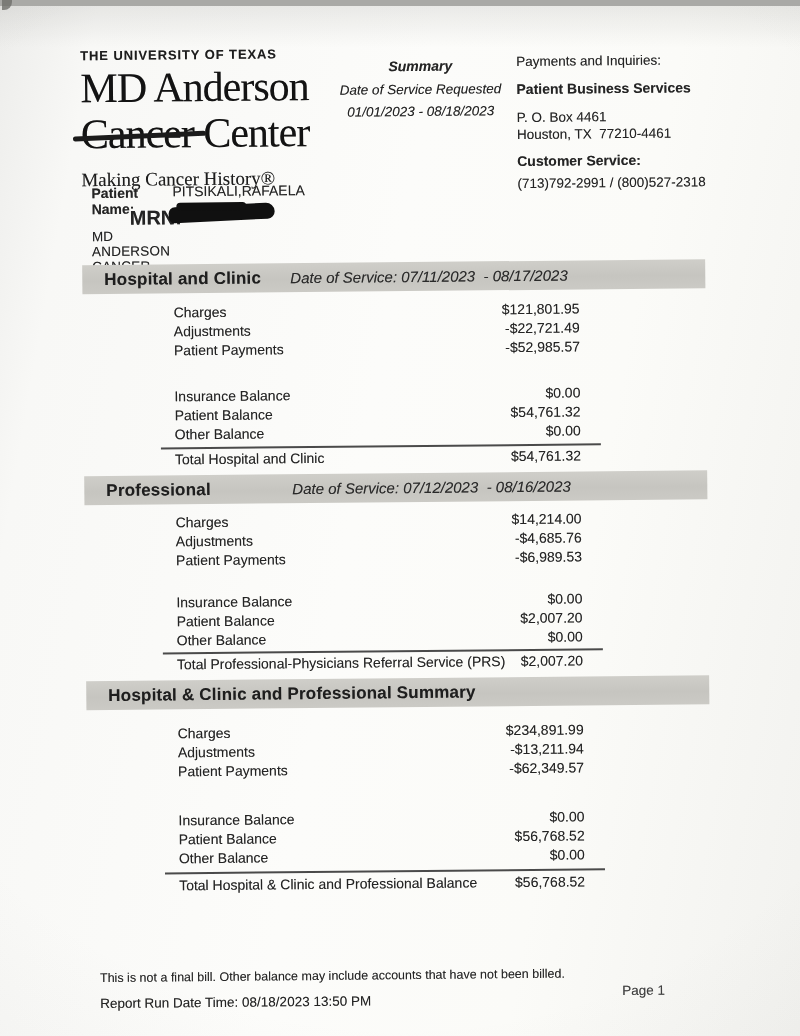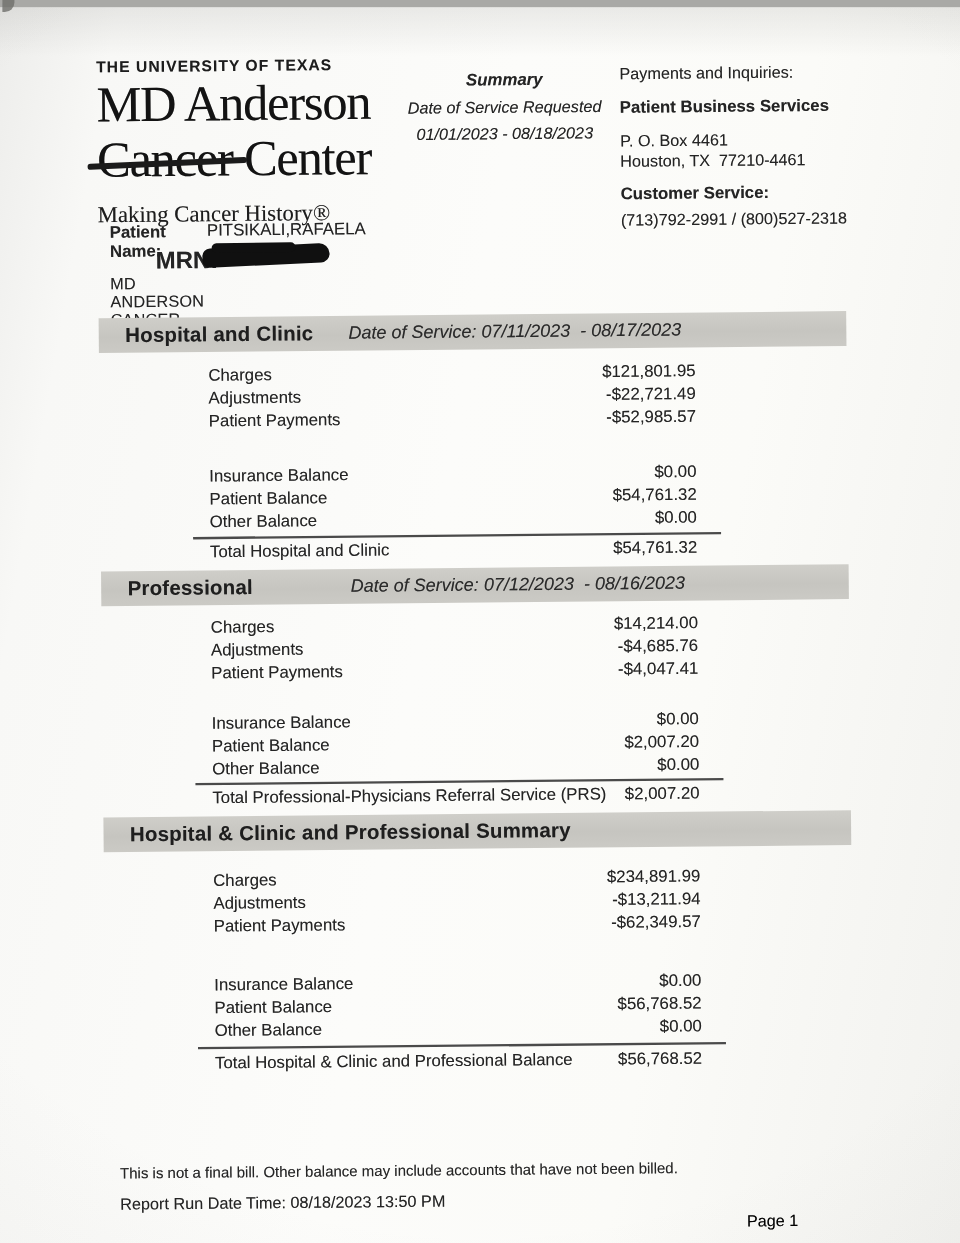--- a/index.html
+++ b/index.html
@@ -91,21 +91,21 @@
   .s2 .rule{margin-top:2px;}
   .s2 .total-row{margin-top:1px;}
   .s3 .g1{margin-top:15px;}
   .s3 .g2{margin-top:30px;}
   .s3 .rule{margin-top:4px;}
   .s3 .total-row{margin-top:2px;}
 
   
   .f-note{position:absolute;left:96px;top:968px;font-size:12.5px;color:#262626;}
   .f-report{position:absolute;left:96px;top:993px;font-size:13.5px;color:#242424;}
-  .f-page{position:absolute;left:618px;top:1012px;font-size:13.5px;color:#000000;}
+  .f-page{position:absolute;left:618px;top:985px;font-size:13.5px;color:#404040;}
 </style>
 </head>
 <body>
 
 <div class="photo">
   <div class="paper"></div>
   <div class="corner-mark"></div>
 
   <div class="content">
 
@@ -188,21 +188,21 @@
         <div class="row">
             <span class="lbl">Charges</span>
             <span class="amt">$14,214.00</span>
           </div>
         <div class="row">
             <span class="lbl">Adjustments</span>
             <span class="amt">-$4,685.76</span>
           </div>
         <div class="row">
             <span class="lbl">Patient Payments</span>
-            <span class="amt">-$4,047.41</span>
+            <span class="amt">-$6,989.53</span>
           </div>
       </div>
       <div class="rows g2">
         <div class="row">
             <span class="lbl">Insurance Balance</span>
             <span class="amt">$0.00</span>
           </div>
         <div class="row">
             <span class="lbl">Patient Balance</span>
             <span class="amt">$2,007.20</span>

